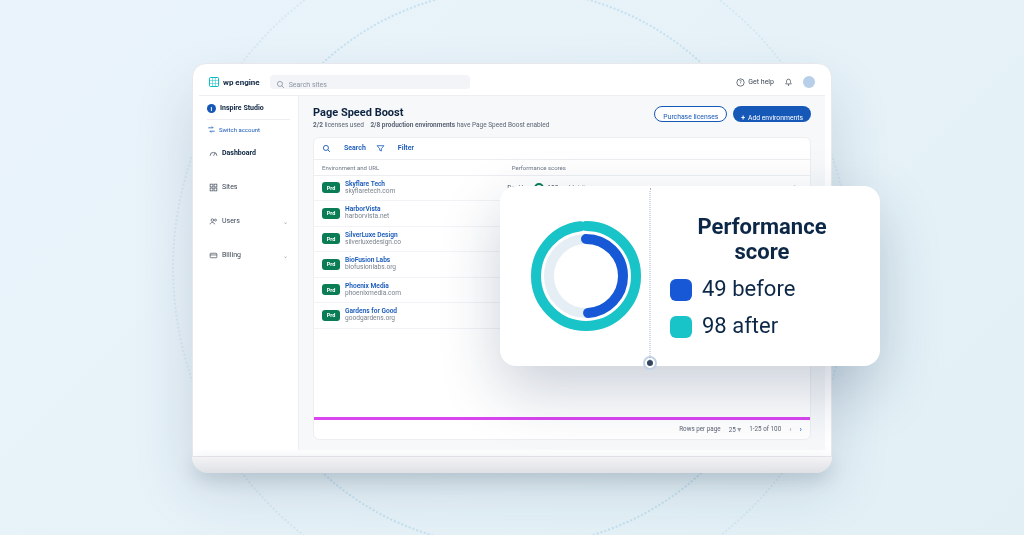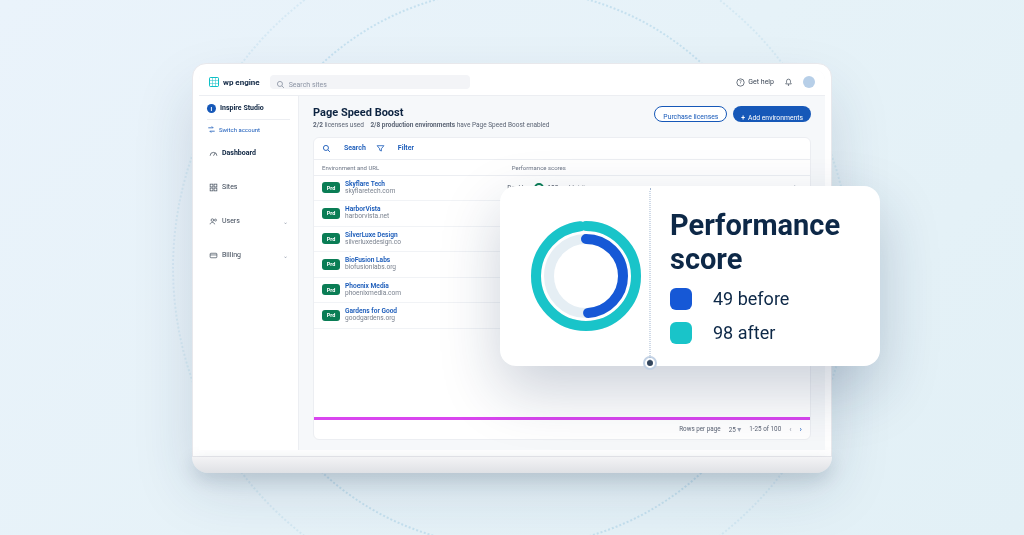--- a/index.html
+++ b/index.html
@@ -98,22 +98,22 @@
     padding:5px 8px; font-size:6.3px; color:#5b6474; border-top:3px solid #d946ef; }
   .chev { font-size:8px; color:#9aa2b1; }
   .chev.active { color:#1658b8; }
 
   
   .callout { position:absolute; left:500px; top:186px; width:380px; height:180px;
     background:#fff; border-radius:16px; box-shadow:0 24px 60px rgba(20,40,80,.22);
     display:flex; align-items:center; padding:20px 26px; gap:24px; z-index:5; }
   .donut-wrap { width:120px; height:120px; flex:0 0 120px; position:relative; }
   .callout-body { flex:1; display:flex; flex-direction:column; gap:12px; }
-  .callout-title { font-size:29px; font-weight:700; color:#0d2847; }
-  .legend { display:flex; align-items:flex-start; gap:21px; font-size:18px; color:#0d2847; }
+  .callout-title { font-size:22px; font-weight:700; color:#0d2847;text-align:center; }
+  .legend { display:flex; align-items:flex-end; gap:10px; font-size:22px; color:#0d2847; }
   .swatch { width:22px; height:22px; border-radius:6px; display:inline-block; }
   .sw-before { background:#1658d6; }
   .sw-after  { background:#19c4c9; }
   .pin { position:absolute; left:645px; top:358px; width:10px; height:10px;
     border-radius:50%; background:#34465d; border:2px solid #fff;
     box-shadow:0 0 0 2px #c2d1e4; z-index:6; }
   .pin::before { content:""; position:absolute; left:50%; top:-172px; width:0; height:172px;
     border-left:1px dotted #9fb4cf; transform:translateX(-50%); z-index:-1; }
 </style>
 </head>

